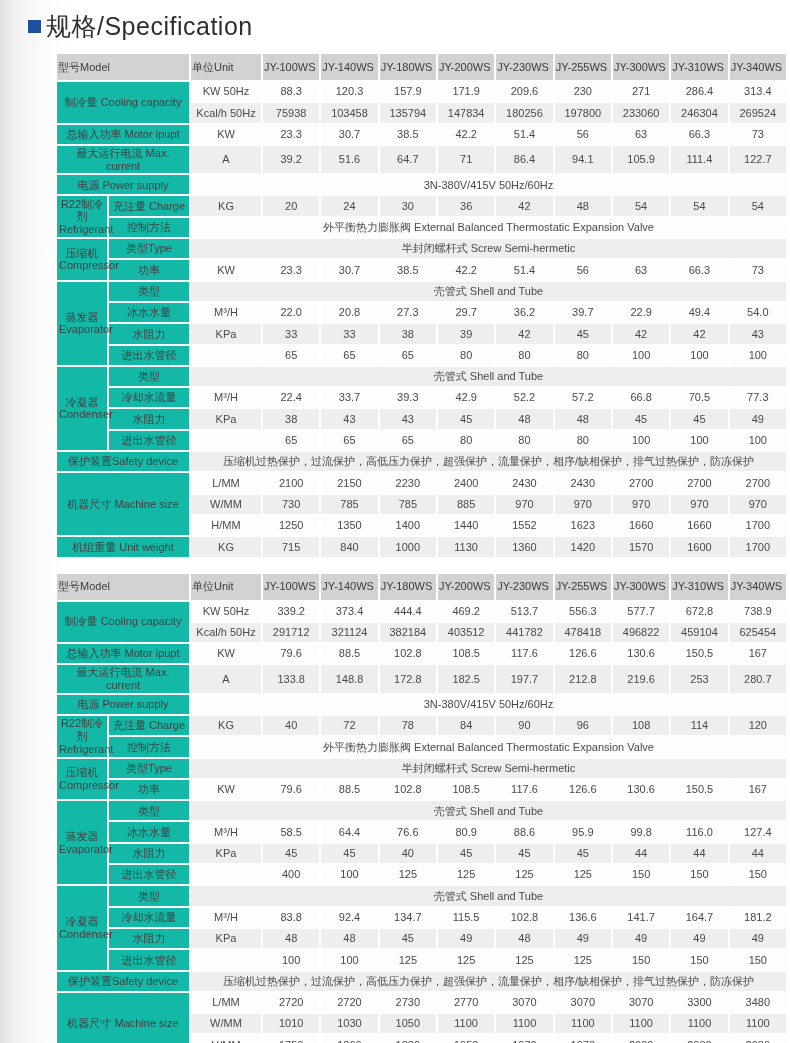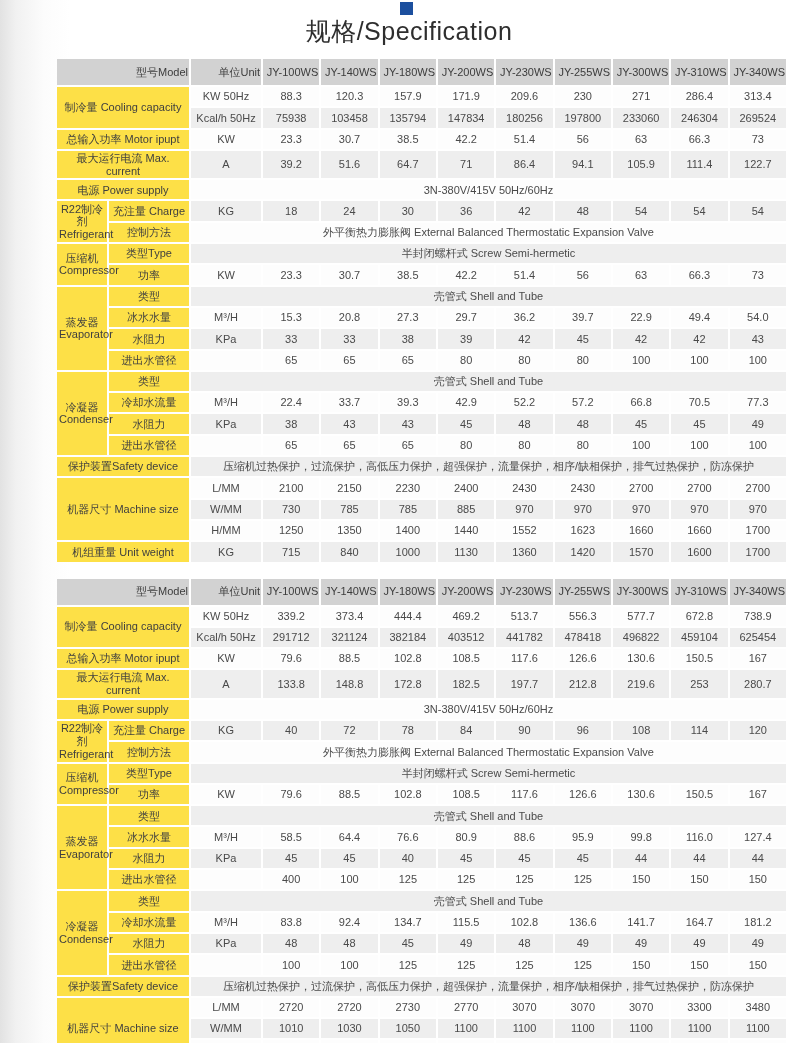--- a/index.html
+++ b/index.html
@@ -4,41 +4,41 @@
 <style>
   html,body{margin:0;padding:0;}
   body{
     width:790px;height:1043px;
     font-family:"Liberation Sans","DejaVu Sans",sans-serif;
     background:linear-gradient(90deg,#e2e2e2 0px,#f1f1f1 16px,#fcfcfc 44px,#ffffff 70px);
     color:#444;
     overflow:hidden;
   }
   .title{
-    margin:2px 0 0 28px;
+    margin:10px 0 0 28px;
     display:flex;align-items:center;
-    font-size:25px;color:#2e2e2e;font-weight:500;letter-spacing:.5px;flex-direction:column;
+    font-size:25px;color:#2e2e2e;font-weight:500;letter-spacing:.5px;
   }
   .sq{width:13px;height:13px;background:#1c4f9e;display:inline-block;margin-right:5px;}
   .spec-table{
     border-collapse:separate;border-spacing:2px;
     table-layout:fixed;width:733px;margin-left:55px;
     font-size:11px;line-height:1.15;
   }
   .tbl1{margin-top:9px;}
   .tbl2{margin-top:13px;}
   .spec-table th{
     background:#d2d2d2;color:#3c3c3c;font-weight:normal;
-    height:24px;text-align:right;vertical-align:middle;font-size:11px;
+    height:24px;text-align:left;vertical-align:middle;font-size:11px;
   }
   .spec-table td{
     height:17.3px;text-align:center;vertical-align:middle;
     padding:1px 2px;color:#4a4a4a;
   }
-  td.lab{background:#fde047;color:#3f3f3f;margin-top:36px;}
+  td.lab{background:#14b8a6;color:#3f3f3f;margin-top:36px;}
   tr.plain td.unit, tr.plain td.val, tr.plain td.span{background:#fdfdfd;}
   tr.shade td.unit, tr.shade td.val, tr.shade td.span{background:#eeeeee;}
 </style>
 </head>
 <body>
 
 <div class="title">
   <span class="sq" style="background: rgb(28, 79, 158);"></span>
   <span>规格/Specification</span>
 </div>
@@ -126,21 +126,21 @@
         <td class="val">122.7</td>
       </tr>
       <tr class="plain">
         <td class="lab" colspan="2">电源 Power supply</td>
         <td class="span" colspan="10">3N-380V/415V 50Hz/60Hz</td>
       </tr>
       <tr class="shade">
         <td class="lab" rowspan="2">R22制冷剂 Refrigerant</td>
         <td class="lab">充注量 Charge</td>
         <td class="unit">KG</td>
-        <td class="val">18</td>
+        <td class="val">20</td>
         <td class="val">24</td>
         <td class="val">30</td>
         <td class="val">36</td>
         <td class="val">42</td>
         <td class="val">48</td>
         <td class="val">54</td>
         <td class="val">54</td>
         <td class="val">54</td>
       </tr>
       <tr class="plain">
@@ -166,21 +166,21 @@
         <td class="val">73</td>
       </tr>
       <tr class="shade">
         <td class="lab" rowspan="4">蒸发器 Evaporator</td>
         <td class="lab">类型</td>
         <td class="span" colspan="10">壳管式 Shell and Tube</td>
       </tr>
       <tr class="plain">
         <td class="lab">冰水水量</td>
         <td class="unit">M³/H</td>
-        <td class="val">15.3</td>
+        <td class="val">22.0</td>
         <td class="val">20.8</td>
         <td class="val">27.3</td>
         <td class="val">29.7</td>
         <td class="val">36.2</td>
         <td class="val">39.7</td>
         <td class="val">22.9</td>
         <td class="val">49.4</td>
         <td class="val">54.0</td>
       </tr>
       <tr class="shade">

